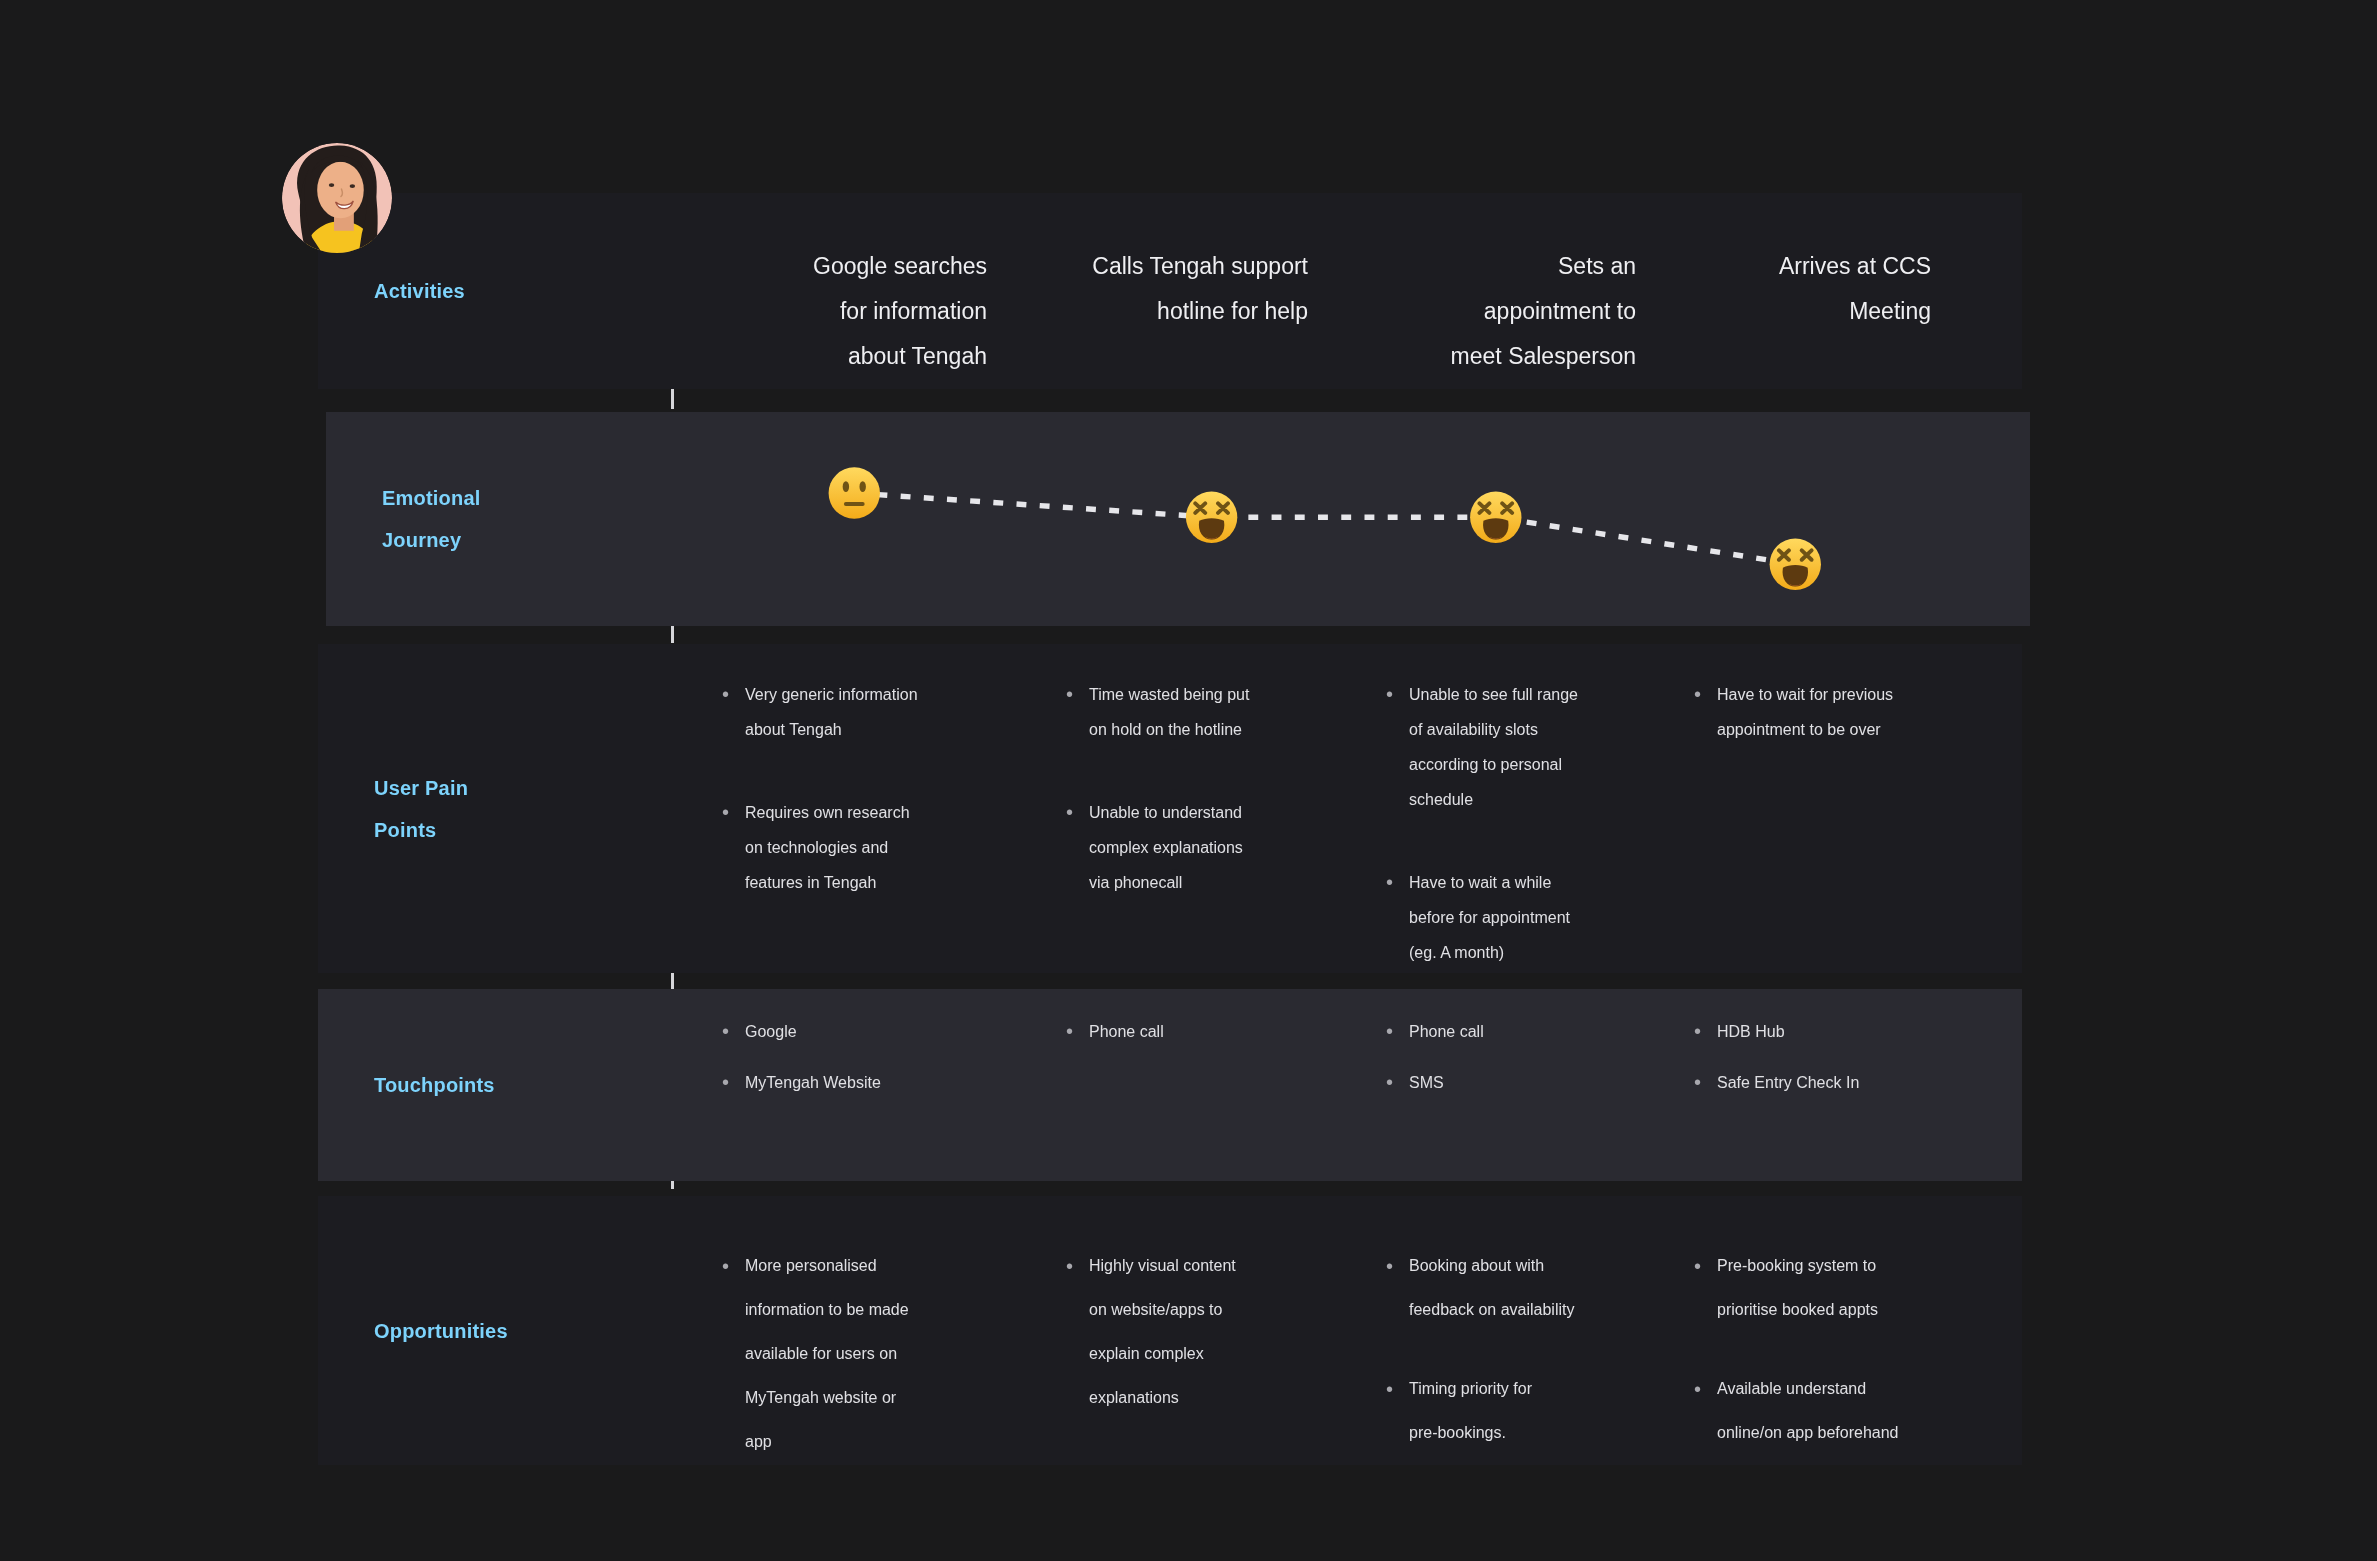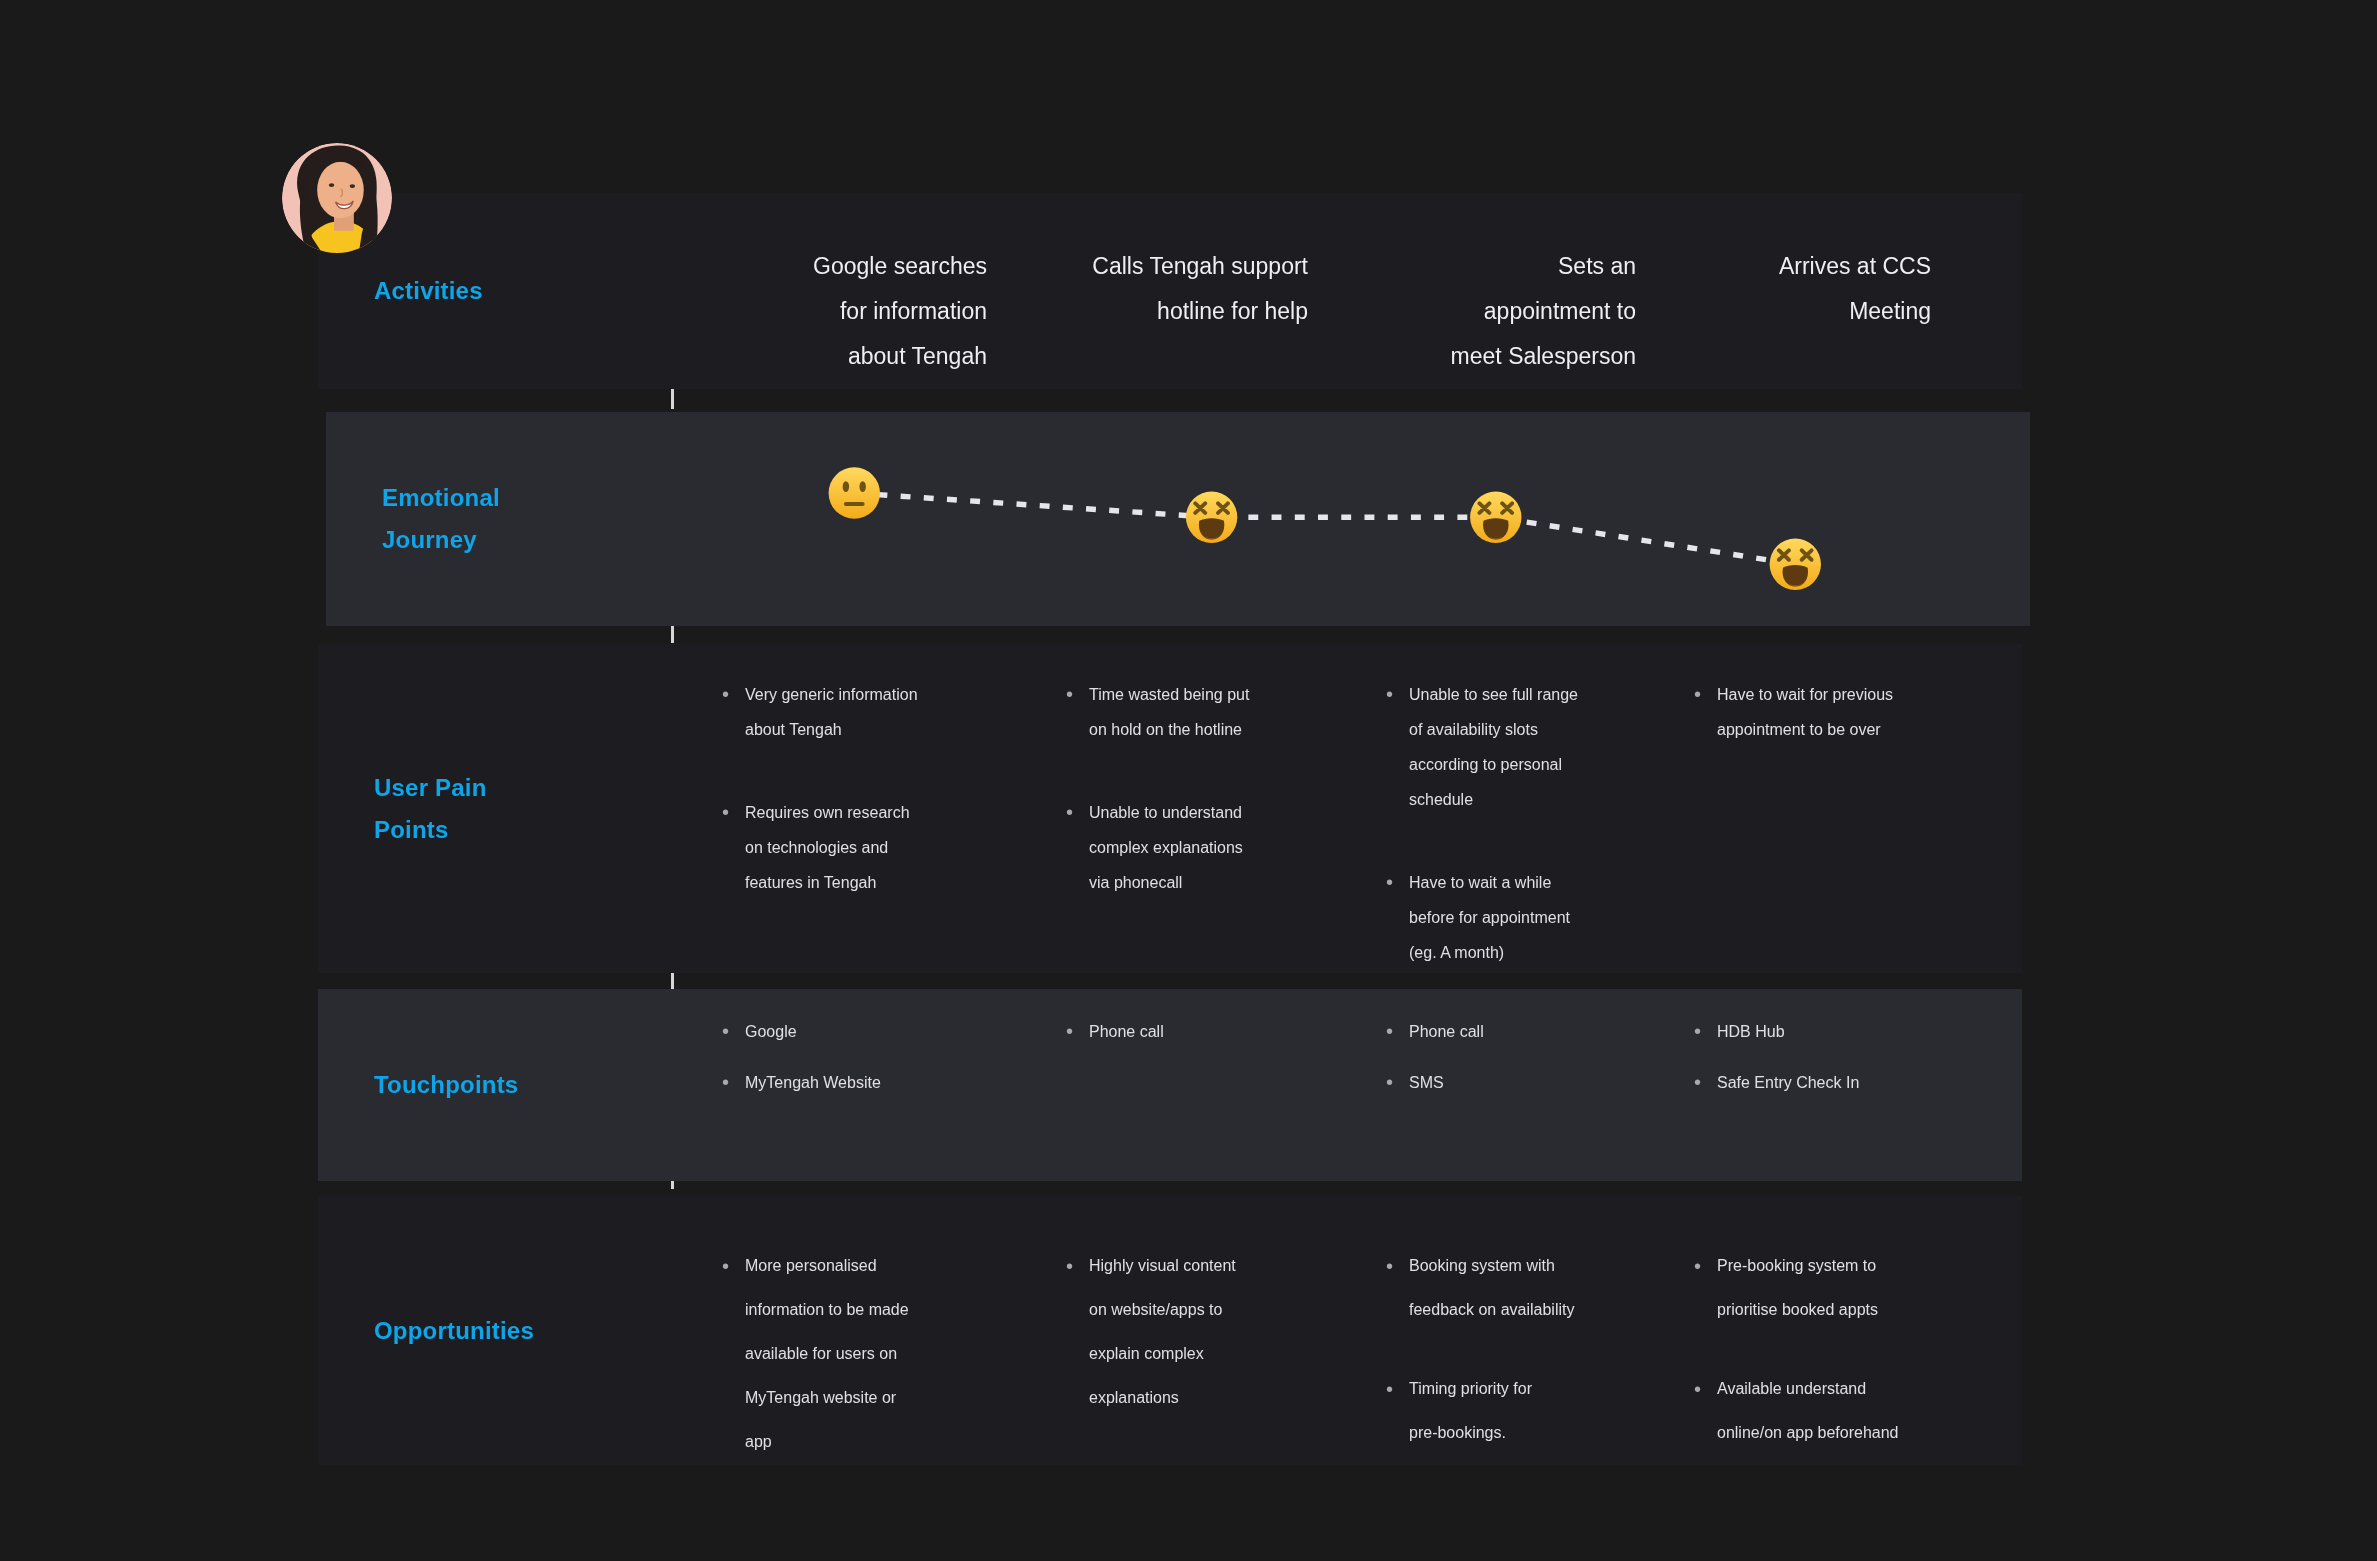--- a/index.html
+++ b/index.html
@@ -13,22 +13,22 @@
   .row-light{background:#2a2a31;}
   #row-activities{top:193px;height:196px;}
   #row-emotional{top:412px;height:214px;margin-left:8px;}
   #row-pain{top:644px;height:329px;}
   #row-touch{top:989px;height:192px;}
   #row-opp{top:1196px;height:269px;}
 
   .rowlabel{
     position:absolute;left:56px;top:0;height:100%;
     display:flex;align-items:center;
-    font-size:24px;font-weight:bold;line-height:42px;
-    color:#0ea5e9;white-space:pre-line;letter-spacing:0.2px;
+    font-size:20px;font-weight:bold;line-height:42px;
+    color:#7dd3fc;white-space:pre-line;letter-spacing:0.2px;
   }
 
   .vdash{
     position:absolute;left:671px;top:193px;width:2.5px;height:1272px;
     background:repeating-linear-gradient(180deg,#d6d6da 0 21px,rgba(0,0,0,0) 21px 39px);
   }
 
   .stage-header{
     position:absolute;top:51px;width:277px;text-align:right;
     font-size:23px;line-height:45px;color:#efeff2;white-space:pre-line;
@@ -193,21 +193,21 @@
 MyTengah website or
 app</div>
     </div>
     <div class="cell opp-cell cc2">
       <div class="b">Highly visual content
 on website/apps to
 explain complex
 explanations</div>
     </div>
     <div class="cell opp-cell cc3">
-      <div class="b">Booking system with
+      <div class="b">Booking about with
 feedback on availability</div>
       <div class="b">Timing priority for
 pre-bookings.</div>
     </div>
     <div class="cell opp-cell cc4">
       <div class="b">Pre-booking system to
 prioritise booked appts</div>
       <div class="b">Available understand
 online/on app beforehand</div>
     </div>

